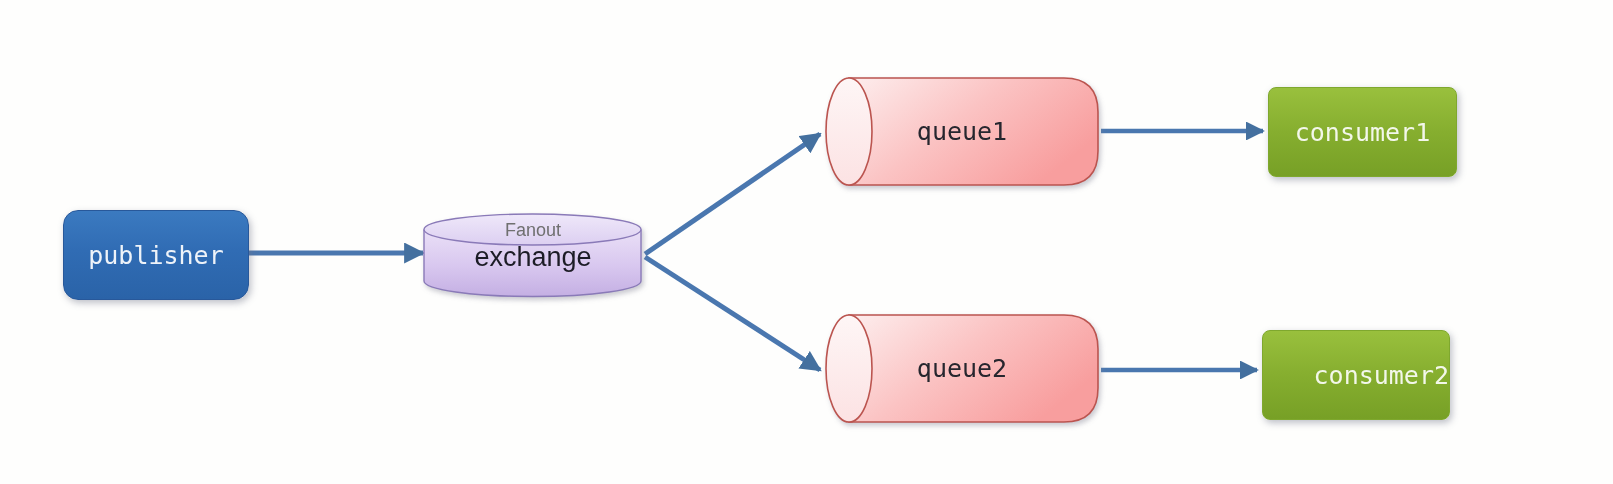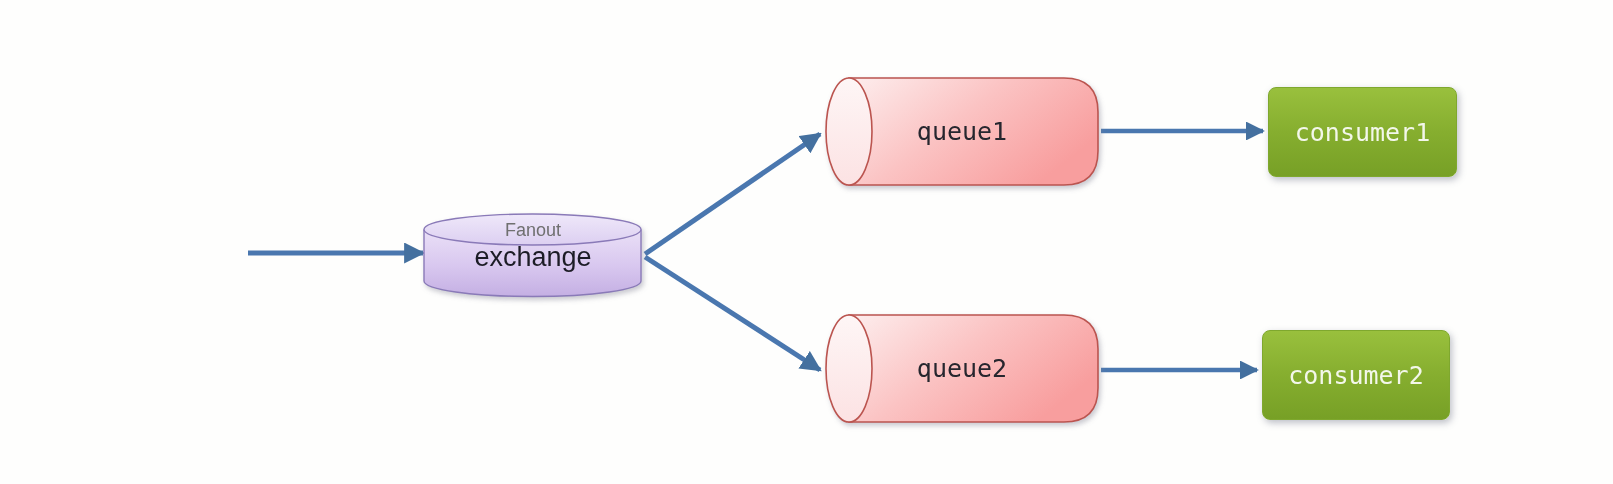--- a/index.html
+++ b/index.html
@@ -25,21 +25,21 @@
     border:1px solid #28589a;
     color:#eef3f9;
   }
   .consumer{
     background:linear-gradient(180deg,#99c03d 0%,#86ae2f 50%,#77a026 100%);
     border:1px solid #7fa82e;
     border-radius:8px;
     color:#f3f7ea;
   }
   .consumer1{left:1268px;top:87px;width:187px;height:88px;}
-  .consumer2{left:1262px;top:330px;width:186px;height:88px;}
+  .consumer2{left:1262px;top:330px;width:186px;height:88px;justify-content:flex-end;}
   .edge-line{stroke:#4a77af;fill:none;}
   .cyl-stroke-q{stroke:#bb544f;stroke-width:1.6;}
   .cyl-stroke-x{stroke:#8a7ab8;stroke-width:1.4;}
   .queue-label{
     font-family:"DejaVu Sans Mono", monospace;
     font-size:25px;fill:#26262e;
   }
   .exchange-label{
     font-family:"Liberation Sans", sans-serif;
     font-size:27px;fill:#1e1e27;
@@ -111,20 +111,23 @@
       <text class="queue-label" x="962" y="140" text-anchor="middle">queue1</text>
     </g>
 
     <g filter="url(#softShadow)">
       <path class="cyl-stroke-q" d="M 849 315 H 1064 Q 1098 315 1098 349 V 388 Q 1098 422 1064 422 H 849 Z" fill="url(#gradQueueBody)"></path>
       <ellipse class="cyl-stroke-q" cx="849" cy="368.5" rx="23" ry="53.5" fill="url(#gradQueueCap)"></ellipse>
       <text class="queue-label" x="962" y="377" text-anchor="middle">queue2</text>
     </g>
   </svg>
 
+  <div class="node-box publisher">
+    <span>publisher</span>
+  </div>
 
   <div class="node-box consumer consumer1">
     <span>consumer1</span>
   </div>
 
   <div class="node-box consumer consumer2">
     <span>consumer2</span>
   </div>
 
 </div>

